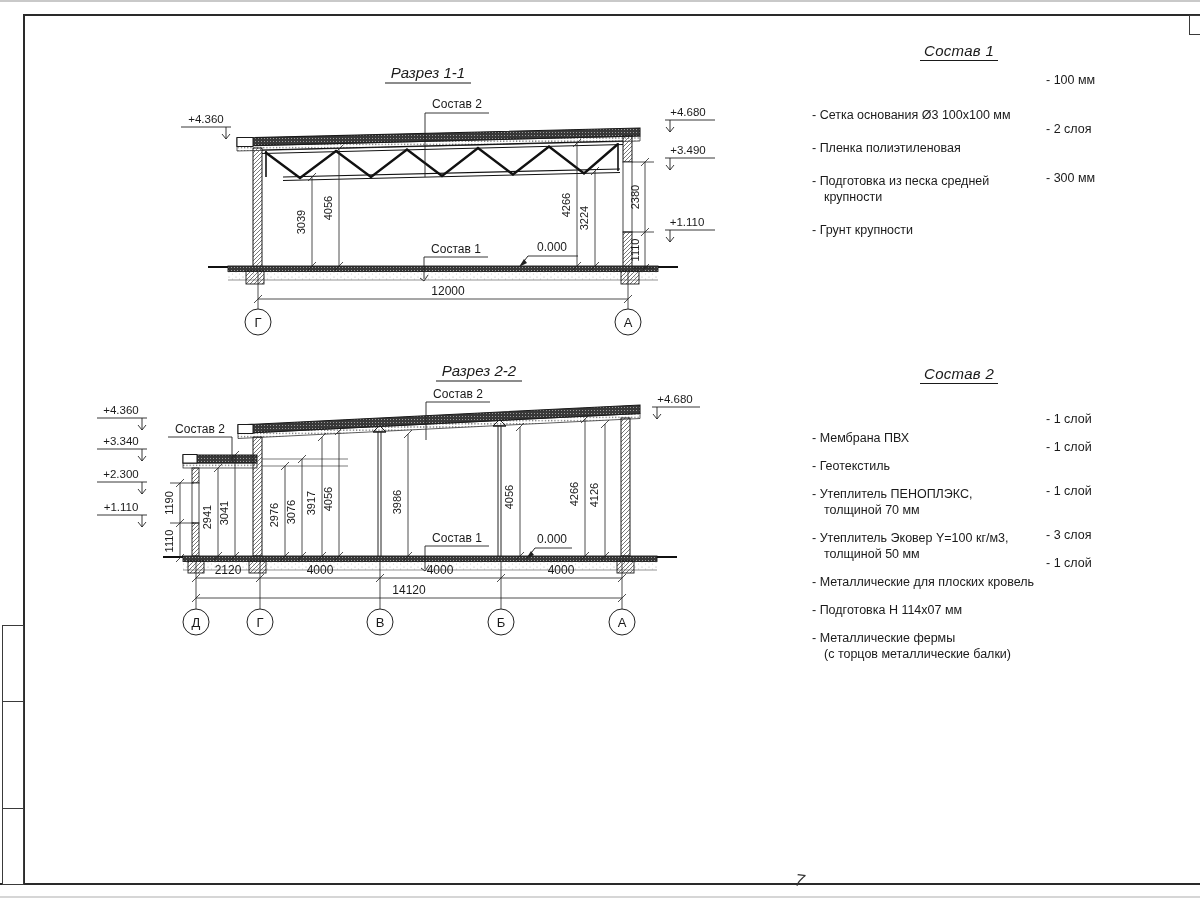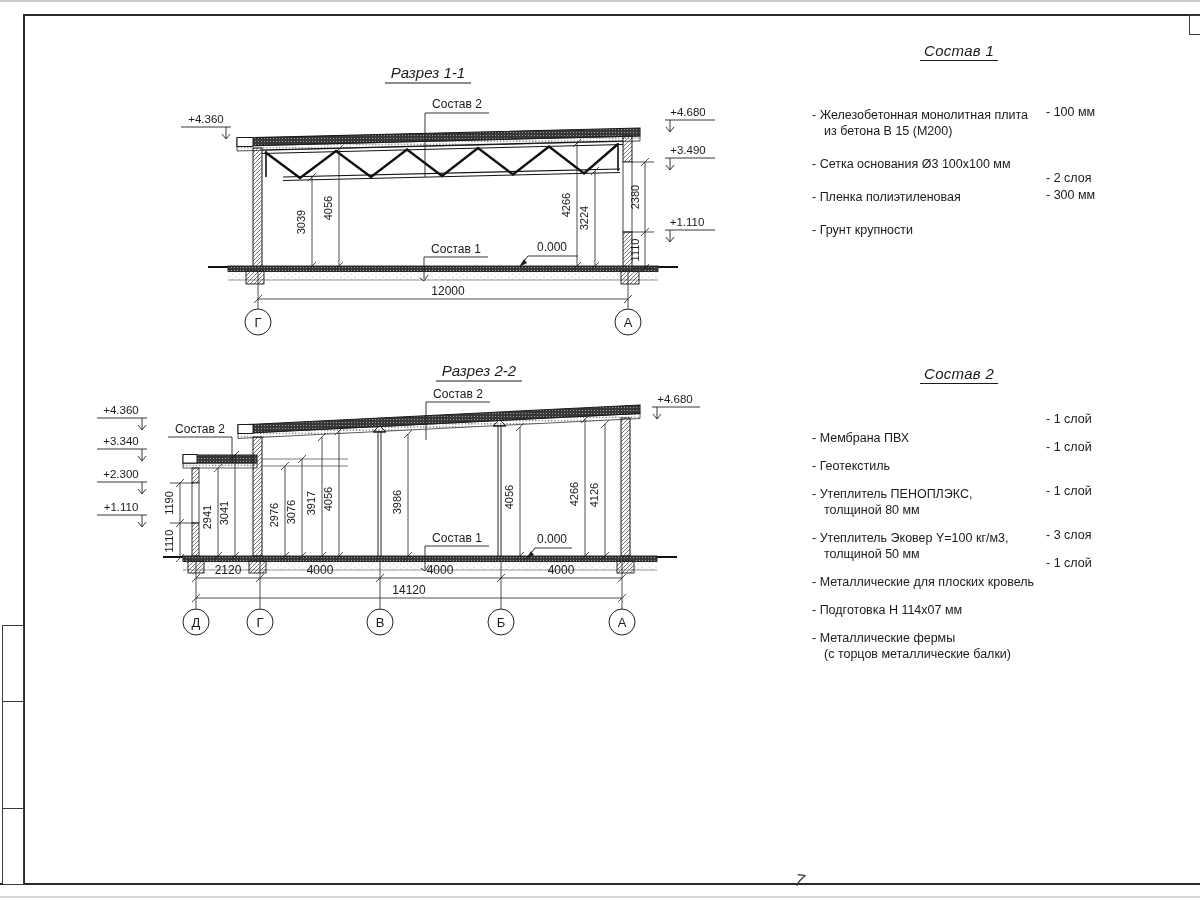--- a/index.html
+++ b/index.html
@@ -399,33 +399,33 @@
       <text class="ax" x="300" y="272" text-anchor="middle">В</text>
       <text class="ax" x="421" y="272" text-anchor="middle">Б</text>
       <text class="ax" x="542" y="272" text-anchor="middle">А</text>
     </g>
   </svg>
 
   <div class="panel panel1" style="left:812px;top:42px;">
     <div class="panel-title">Состав 1</div>
     <div class="items">
       <div class="item">
-        <span class="iname">- Железобетонная  монолитная плита
-из бетона В 15 (М200)</span>
         <span class="ival">- 100 мм</span>
       </div>
       <div class="item">
         <span class="iname">- Сетка основания Ø3 100x100 мм</span>
         <span class="ival"></span>
       </div>
       <div class="item">
         <span class="iname">- Пленка полиэтиленовая</span>
         <span class="ival">-  2 слоя</span>
       </div>
       <div class="item">
+        <span class="iname">- Подготовка из песка средней
+крупности</span>
         <span class="ival">- 300 мм</span>
       </div>
       <div class="item">
         <span class="iname">- Грунт крупности</span>
         <span class="ival"></span>
       </div>
     </div>
   </div>
 
   <div class="panel panel2" style="left:812px;top:365px;">
@@ -434,21 +434,21 @@
       <div class="item">
         <span class="iname">- Мембрана ПВХ</span>
         <span class="ival">- 1 слой</span>
       </div>
       <div class="item">
         <span class="iname">- Геотекстиль</span>
         <span class="ival">- 1 слой</span>
       </div>
       <div class="item">
         <span class="iname">- Утеплитель ПЕНОПЛЭКС,
-толщиной 80 мм</span>
+толщиной 70 мм</span>
         <span class="ival">- 1 слой</span>
       </div>
       <div class="item">
         <span class="iname">- Утеплитель Эковер Y=100 кг/м3,
 толщиной 50 мм</span>
         <span class="ival">- 3 слоя</span>
       </div>
       <div class="item">
         <span class="iname">- Металлические для плоских кровель</span>
         <span class="ival">- 1 слой</span>

